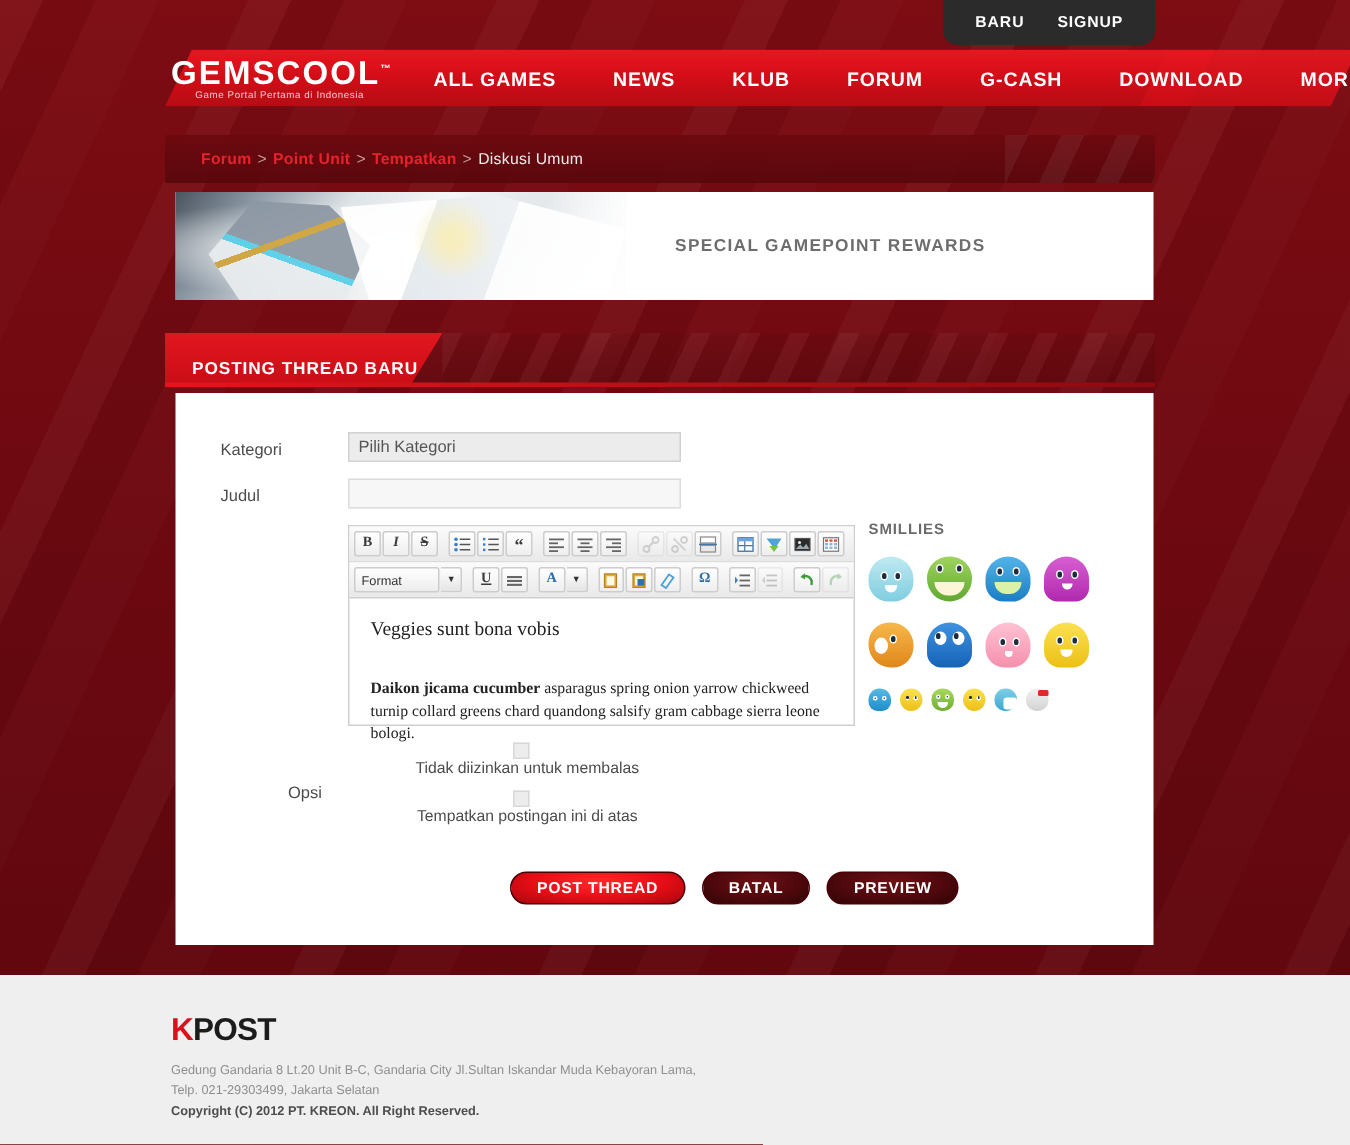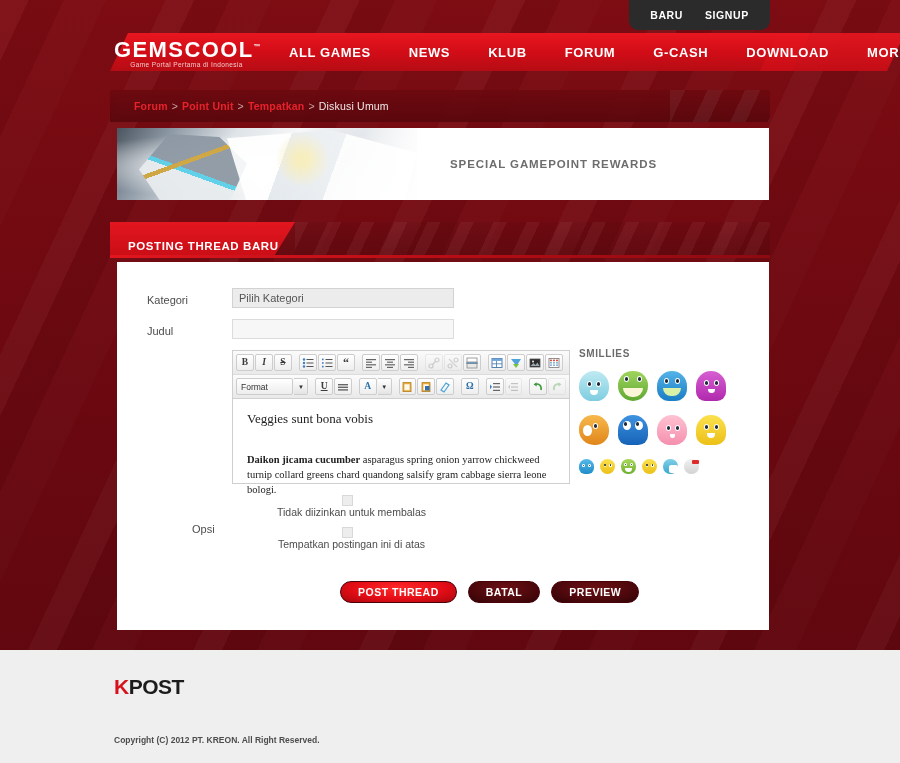--- a/index.html
+++ b/index.html
@@ -670,16 +670,20 @@
           <div class="blob" style="background:linear-gradient(180deg,#f2f2f2,#d2d2d2);border-radius:48%;"></div>
           <div class="mouth" style="left:8px;top:1px;width:7px;height:4px;background:#e02a2a;border-radius:1px;"></div>
         </div>
       </div>
     </div>
 
   </div>
 
   <div class="footer">
     <div class="kreon"><span class="k-red">K</span><span>POST</span></div>
+    <div class="addr">
+      <div>Gedung Gandaria 8 Lt.20 Unit B-C, Gandaria City Jl.Sultan Iskandar Muda Kebayoran Lama,</div>
+      <div>Telp. 021-29303499, Jakarta Selatan</div>
+    </div>
     <div class="copy">Copyright (C) 2012 PT. KREON. All Right Reserved.</div>
   </div>
 
 </div>
 
 </body></html>

